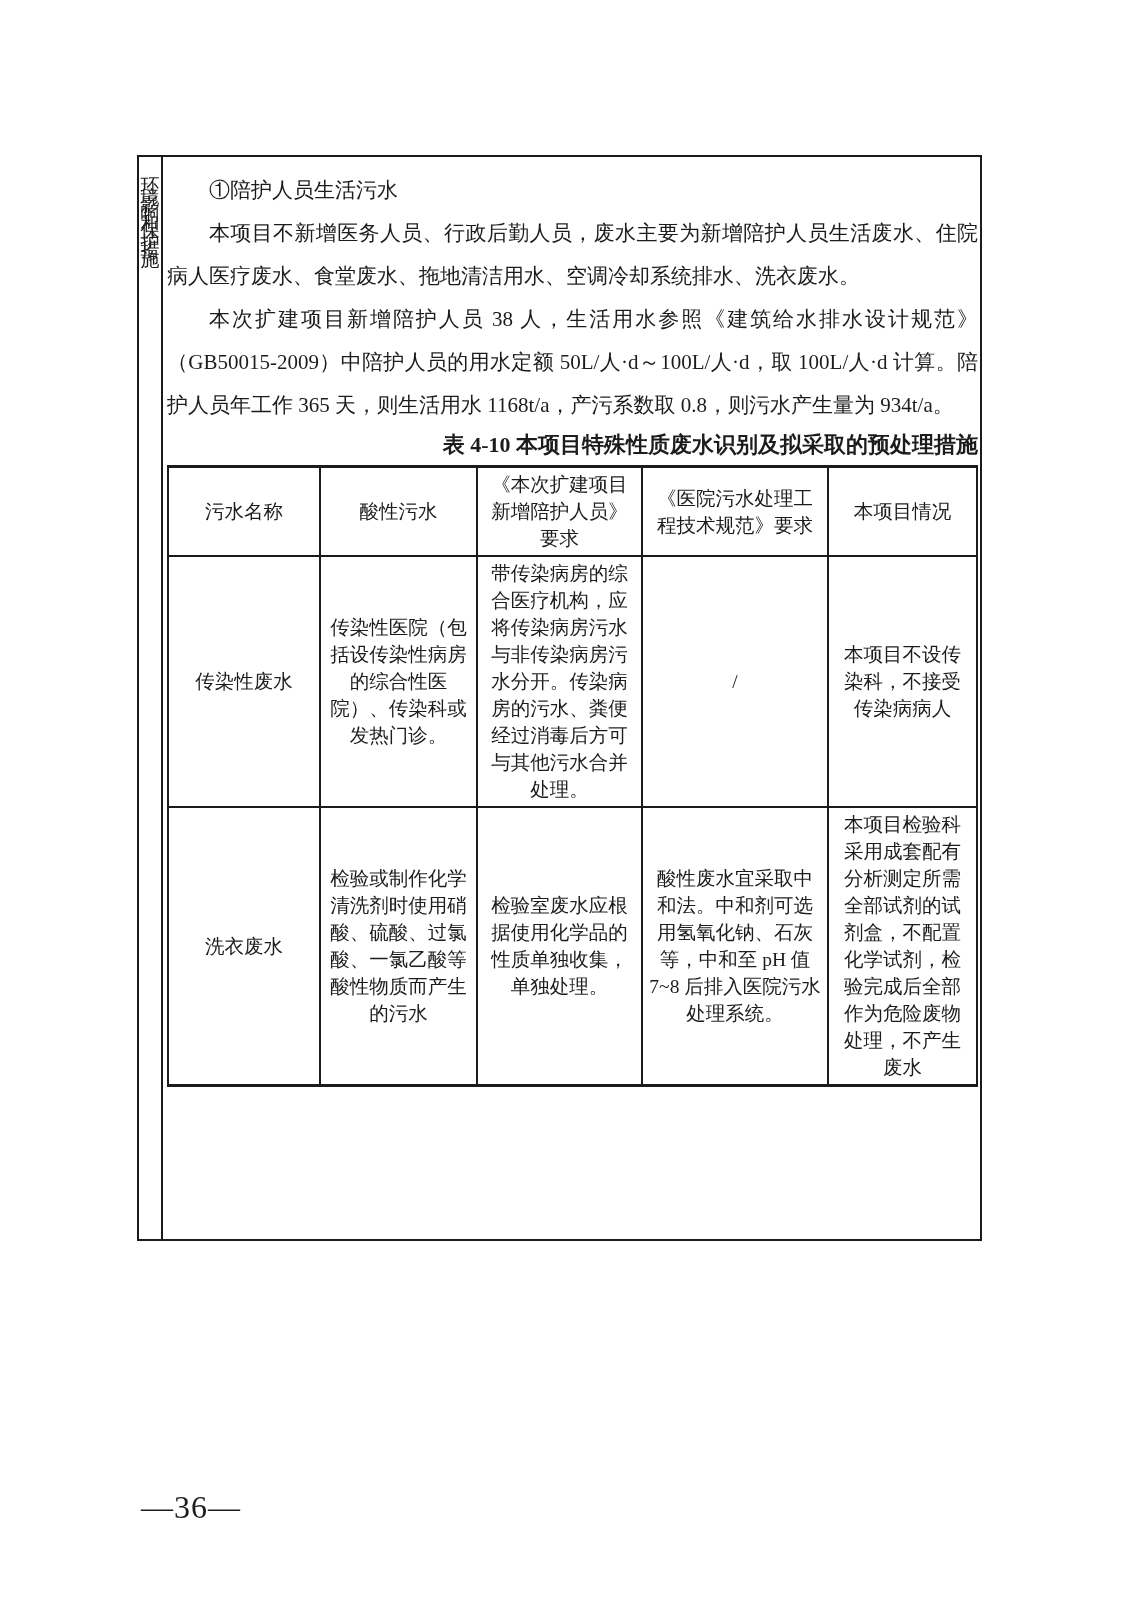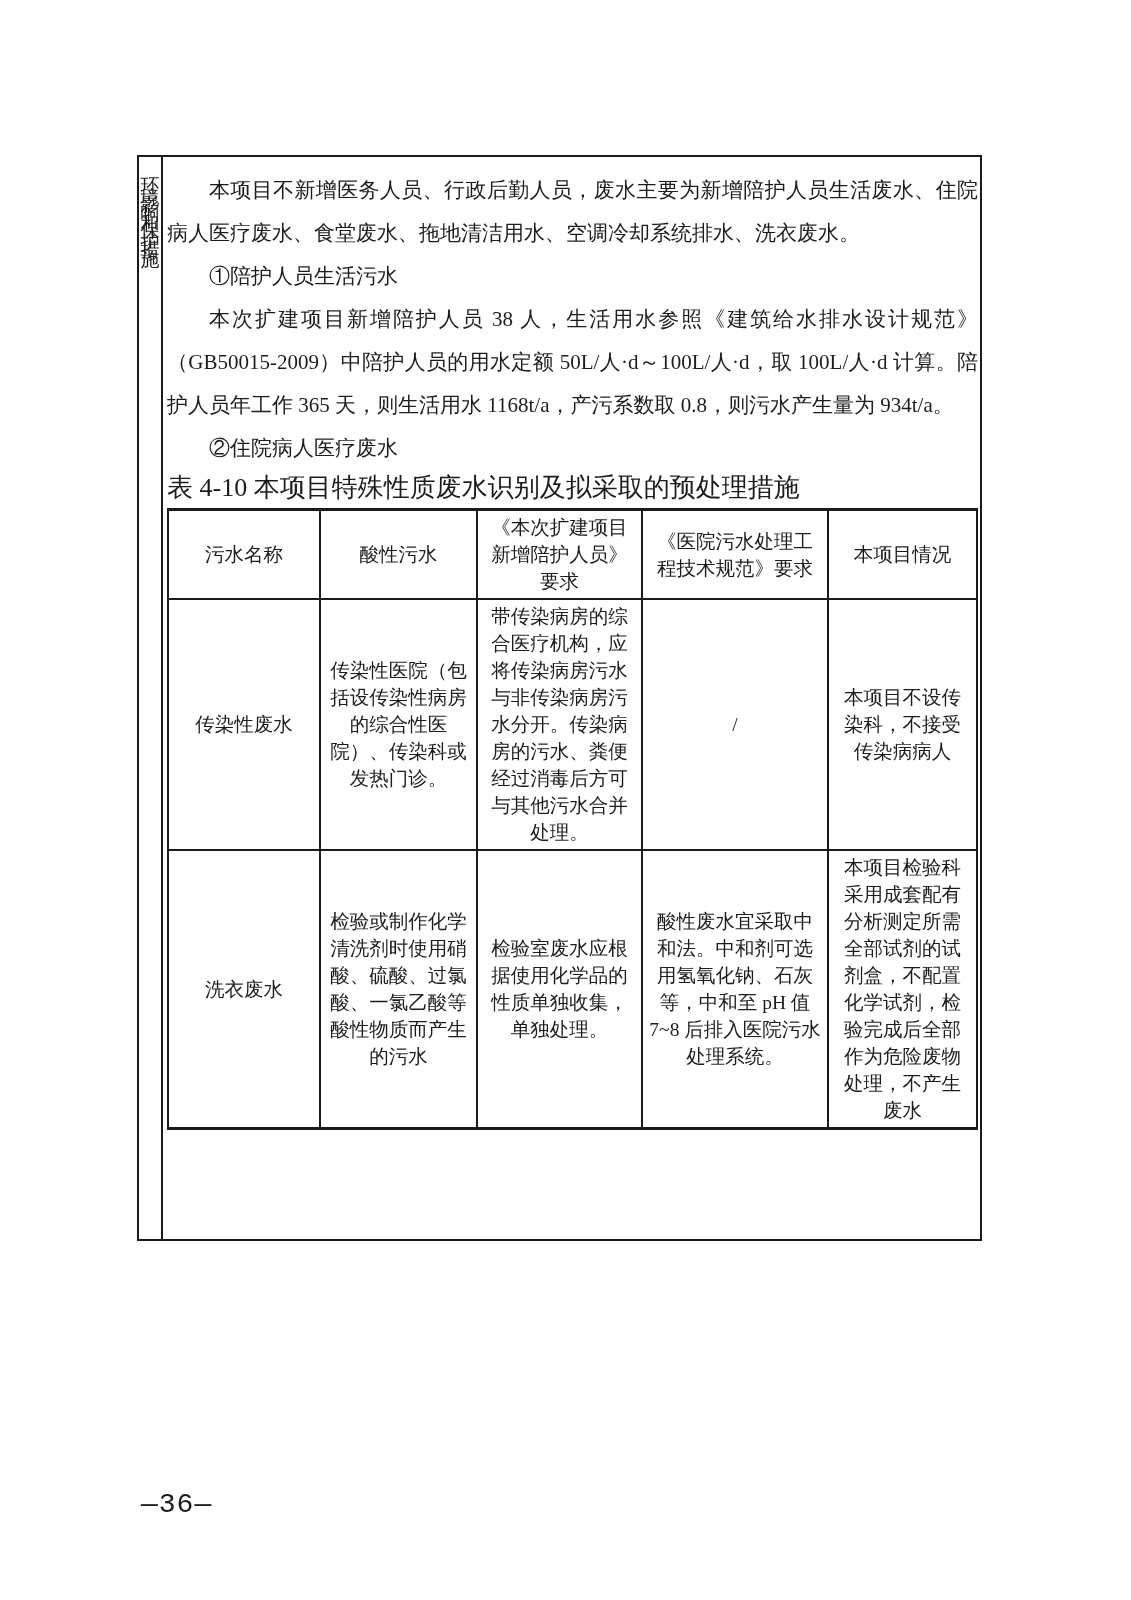--- a/index.html
+++ b/index.html
@@ -47,23 +47,23 @@
     margin: 0;
     font-size: 21px;
     line-height: 43px;
     text-align: justify;
     text-justify: inter-ideograph;
     text-indent: 2em;
     word-break: break-word;
   }
   .table-title {
     margin: 3px 0 5px 0;
-    text-align: left;
-    font-weight: normal;
-    font-size: 26px;
+    text-align: right;
+    font-weight: bold;
+    font-size: 22px;
     line-height: 30px;
     white-space: nowrap;
   }
   table.wastewater {
     width: 100%;
     border-collapse: collapse;
     table-layout: fixed;
     border-top: 3px solid #1b1b1b;
     border-bottom: 3px solid #1b1b1b;
   }
@@ -77,39 +77,37 @@
     padding: 3px 6px;
     box-sizing: border-box;
     word-break: break-word;
   }
   tr.hdr    { height: 78px; }
   tr.row-1  { height: 243px; }
   tr.row-2  { height: 226px; }
   .page-number {
     position: absolute;
     left: 141px; top: 1489px;
-    font-size: 28px;
+    font-size: 32px;
     letter-spacing: 1px;
     color: #1c1c1c;
     white-space: nowrap;
-    font-family: Liberation Mono, monospace;
   }
 </style>
 </head>
 <body>
 
 <div class="frame">
   <div class="sidebar">
     <span class="sidebar-text">环境影响和保护措施</span>
   </div>
   <div class="main">
+    <p class="para">①陪护人员生活污水</p>
     <p class="para">本项目不新增医务人员、行政后勤人员，废水主要为新增陪护人员生活废水、住院病人医疗废水、食堂废水、拖地清洁用水、空调冷却系统排水、洗衣废水。</p>
-    <p class="para">①陪护人员生活污水</p>
     <p class="para">本次扩建项目新增陪护人员 38 人，生活用水参照《建筑给水排水设计规范》（GB50015-2009）中陪护人员的用水定额 50L/人·d～100L/人·d，取 100L/人·d 计算。陪护人员年工作 365 天，则生活用水 1168t/a，产污系数取 0.8，则污水产生量为 934t/a。</p>
-    <p class="para">②住院病人医疗废水</p>
 
     <div class="table-title">表 4-10 本项目特殊性质废水识别及拟采取的预处理措施</div>
 
     <table class="wastewater">
       <colgroup>
         <col style="width:18.8%">
         <col style="width:19.4%">
         <col style="width:20.4%">
         <col style="width:23.0%">
         <col style="width:18.4%">

